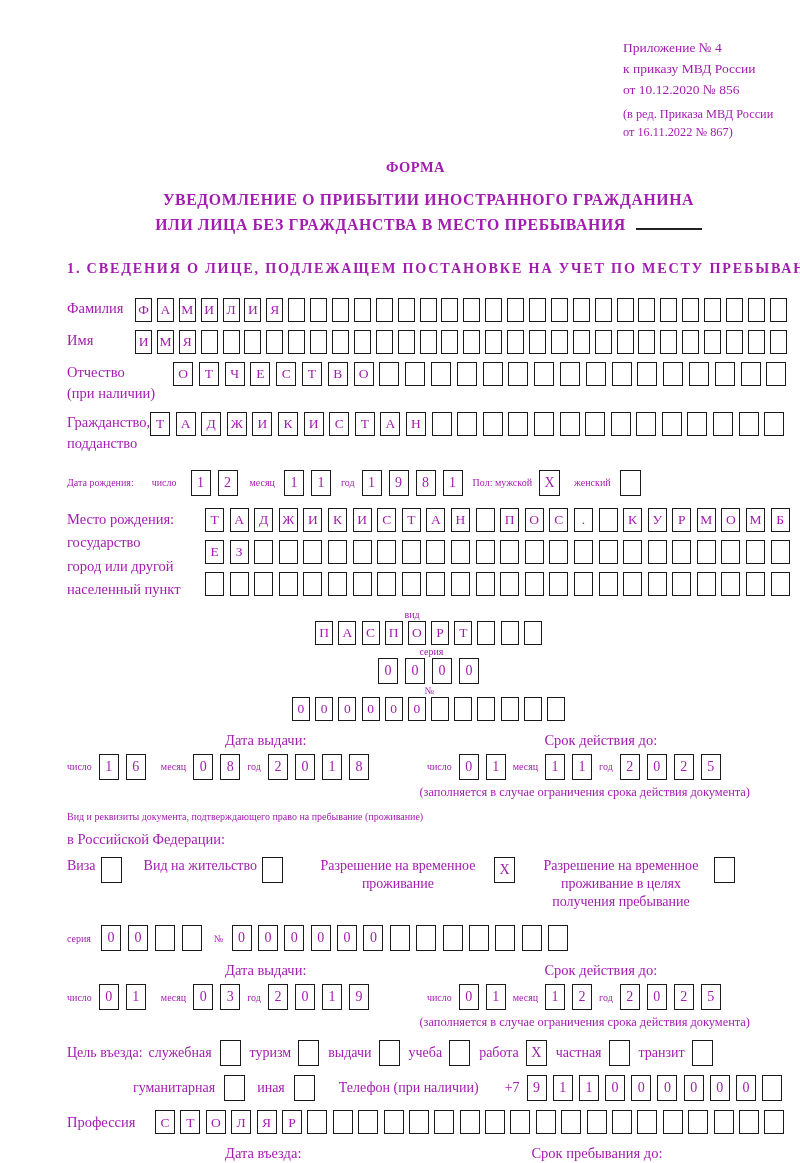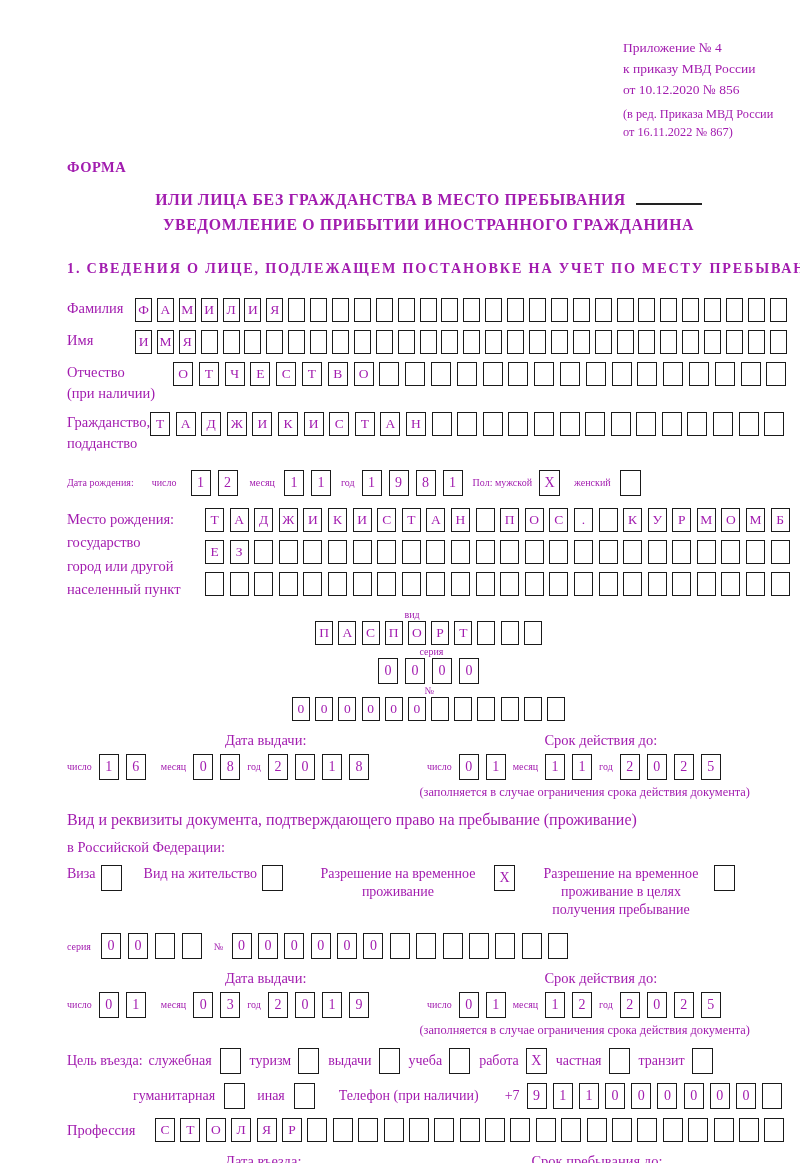--- a/index.html
+++ b/index.html
@@ -6,21 +6,21 @@
   .page{
     width:800px;height:1163px;box-sizing:border-box;position:relative;
     background:#fff;color:#a21caf;overflow:hidden;
     padding:38px 10px 10px 67px;
     font-family:"Liberation Serif","DejaVu Serif",serif;
     font-size:14px;line-height:1.3;
   }
   
   .hdr{margin-left:556px;width:232px;font-size:13.5px;line-height:1.55;}
   .hdr .sub{font-size:12.3px;margin-top:4px;line-height:1.5;}
-  .forma{font-weight:bold;text-align:left;margin:16px 26px 0 0;font-size:14.5px;letter-spacing:.5px;}
+  .forma{font-weight:bold;text-align:center;margin:16px 26px 0 0;font-size:14.5px;letter-spacing:.5px;}
   
   .title{text-align:center;font-weight:bold;font-size:15.8px;line-height:1.55;margin-top:12px;letter-spacing:.6px;}
   .blank-line{display:inline-block;width:66px;border-bottom:2.2px solid #222;margin-left:10px;vertical-align:baseline;}
   .sec{font-weight:bold;font-size:14.2px;margin-top:22px;letter-spacing:1.8px;white-space:nowrap;}
   
   .row{display:flex;align-items:flex-start;margin-top:8px;}
   .lbl{font-size:14.5px;flex:none;line-height:1.45;}
   .w{font-size:10px;flex:none;}
   
   .cells{display:inline-flex;gap:var(--g,5px);flex:none;align-items:center;}
@@ -55,24 +55,24 @@
     <div>от 10.12.2020 № 856</div>
     <div class="sub">
       <div>(в ред. Приказа МВД России</div>
       <div>от 16.11.2022 № 867)</div>
     </div>
   </div>
 
   <div class="forma">ФОРМА</div>
 
   <div class="title">
+    <div>УВЕДОМЛЕНИЕ О ПРИБЫТИИ ИНОСТРАННОГО ГРАЖДАНИНА</div>
     <div>
       <span>ИЛИ ЛИЦА БЕЗ ГРАЖДАНСТВА В МЕСТО ПРЕБЫВАНИЯ</span><span class="blank-line"></span>
     </div>
-    <div>УВЕДОМЛЕНИЕ О ПРИБЫТИИ ИНОСТРАННОГО ГРАЖДАНИНА</div>
   </div>
 
   <div class="sec">1. СВЕДЕНИЯ О ЛИЦЕ, ПОДЛЕЖАЩЕМ ПОСТАНОВКЕ НА УЧЕТ ПО МЕСТУ ПРЕБЫВАНИЯ</div>
 
   <div class="row" style="margin-top:20px;">
     <div class="lbl" style="width:68px;">Фамилия</div>
     <div class="cells" style="--cw:17px;--g:4.9px;">
         <span class="cell">Ф</span>
         <span class="cell">А</span>
         <span class="cell">М</span>
@@ -405,21 +405,21 @@
       <span class="cells big">
           <span class="cell">2</span>
           <span class="cell">0</span>
           <span class="cell">2</span>
           <span class="cell">5</span>
         </span>
     </div>
   </div>
   <div class="note" style="margin-left:auto;width:fit-content;margin-right:40px;">(заполняется в случае ограничения срока действия документа)</div>
 
-  <div style="font-size:16px;margin-top:10px;">Вид и реквизиты документа, подтверждающего право на пребывание (проживание)</div>
+  <div style="font-size:10px;margin-top:10px;">Вид и реквизиты документа, подтверждающего право на пребывание (проживание)</div>
   <div style="font-size:14.5px;margin-top:7px;">в Российской Федерации:</div>
 
   <div class="row" style="margin-top:8px;">
     <div class="opt">
       <span class="optlbl">Виза</span>
       <span class="cells big cb">
           <span class="cell"></span>
         </span>
     </div>
     <div class="opt" style="margin-left:22px;">

